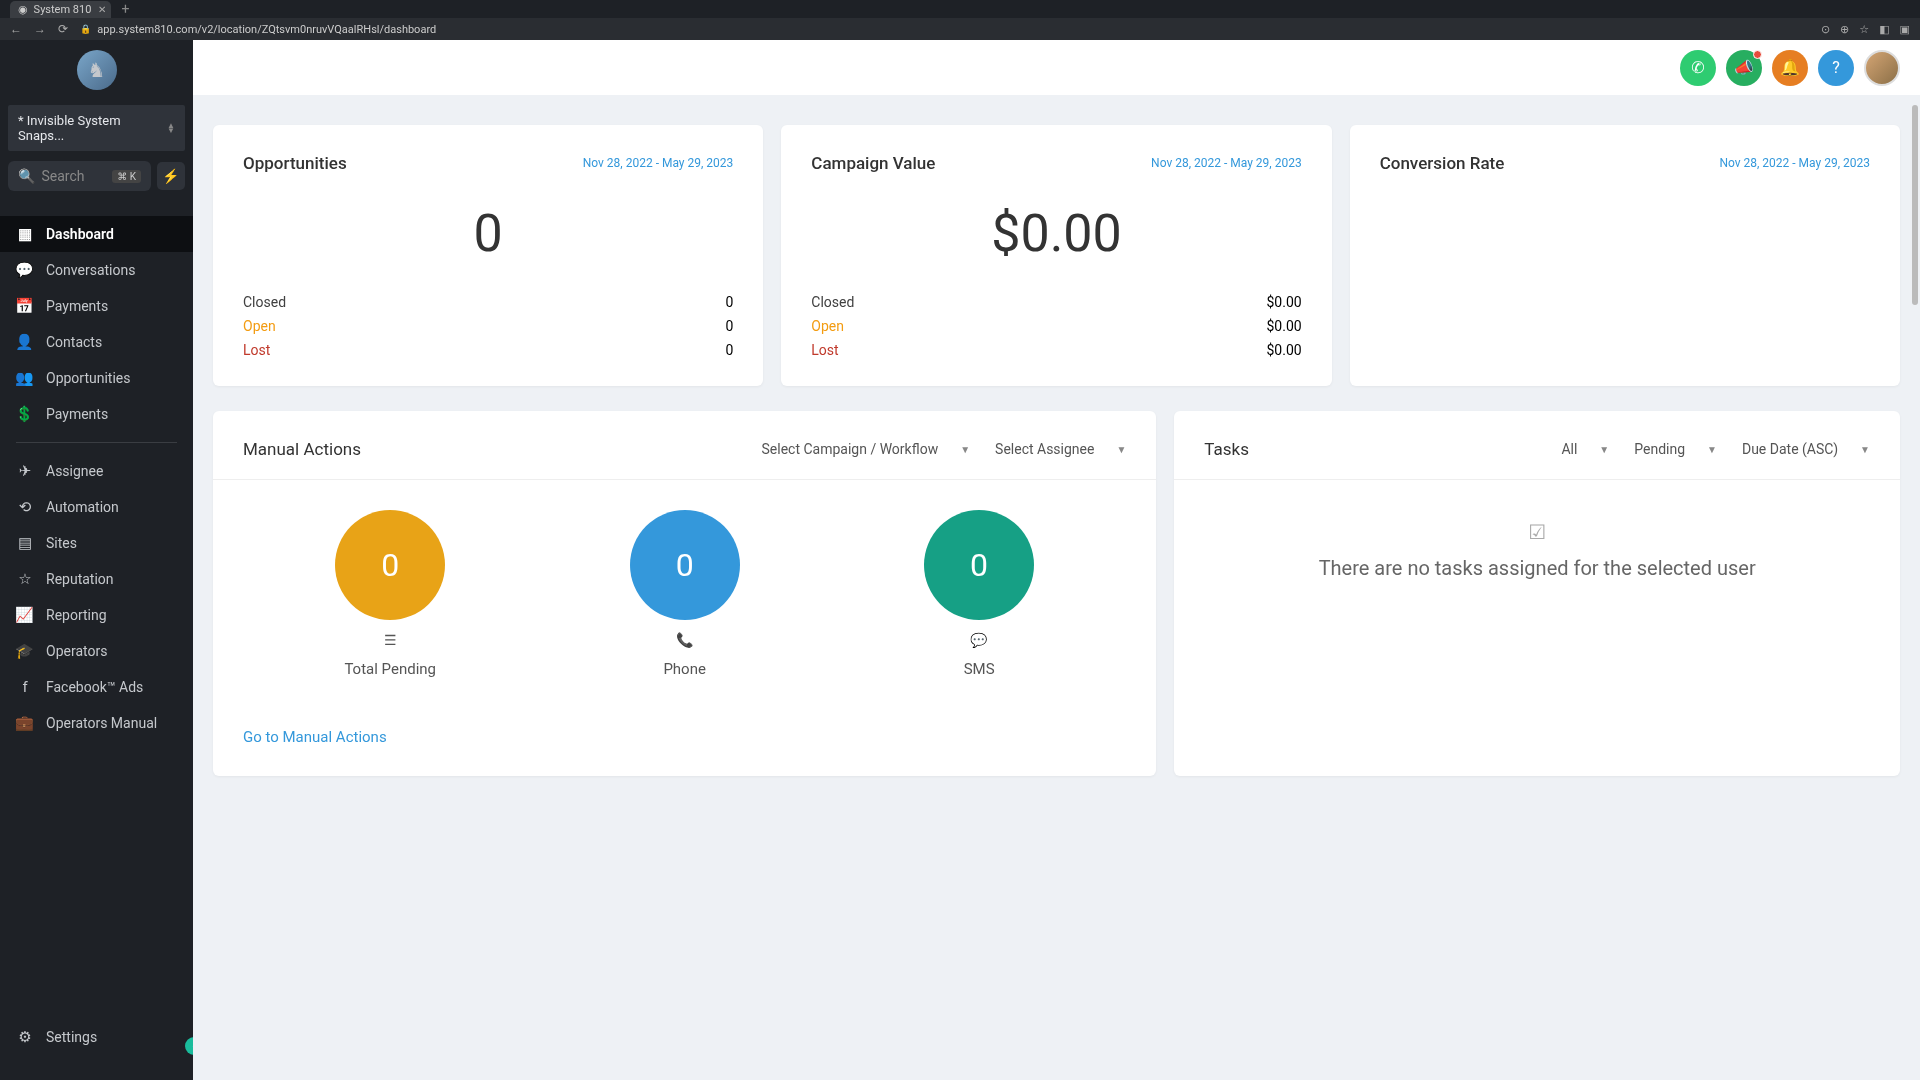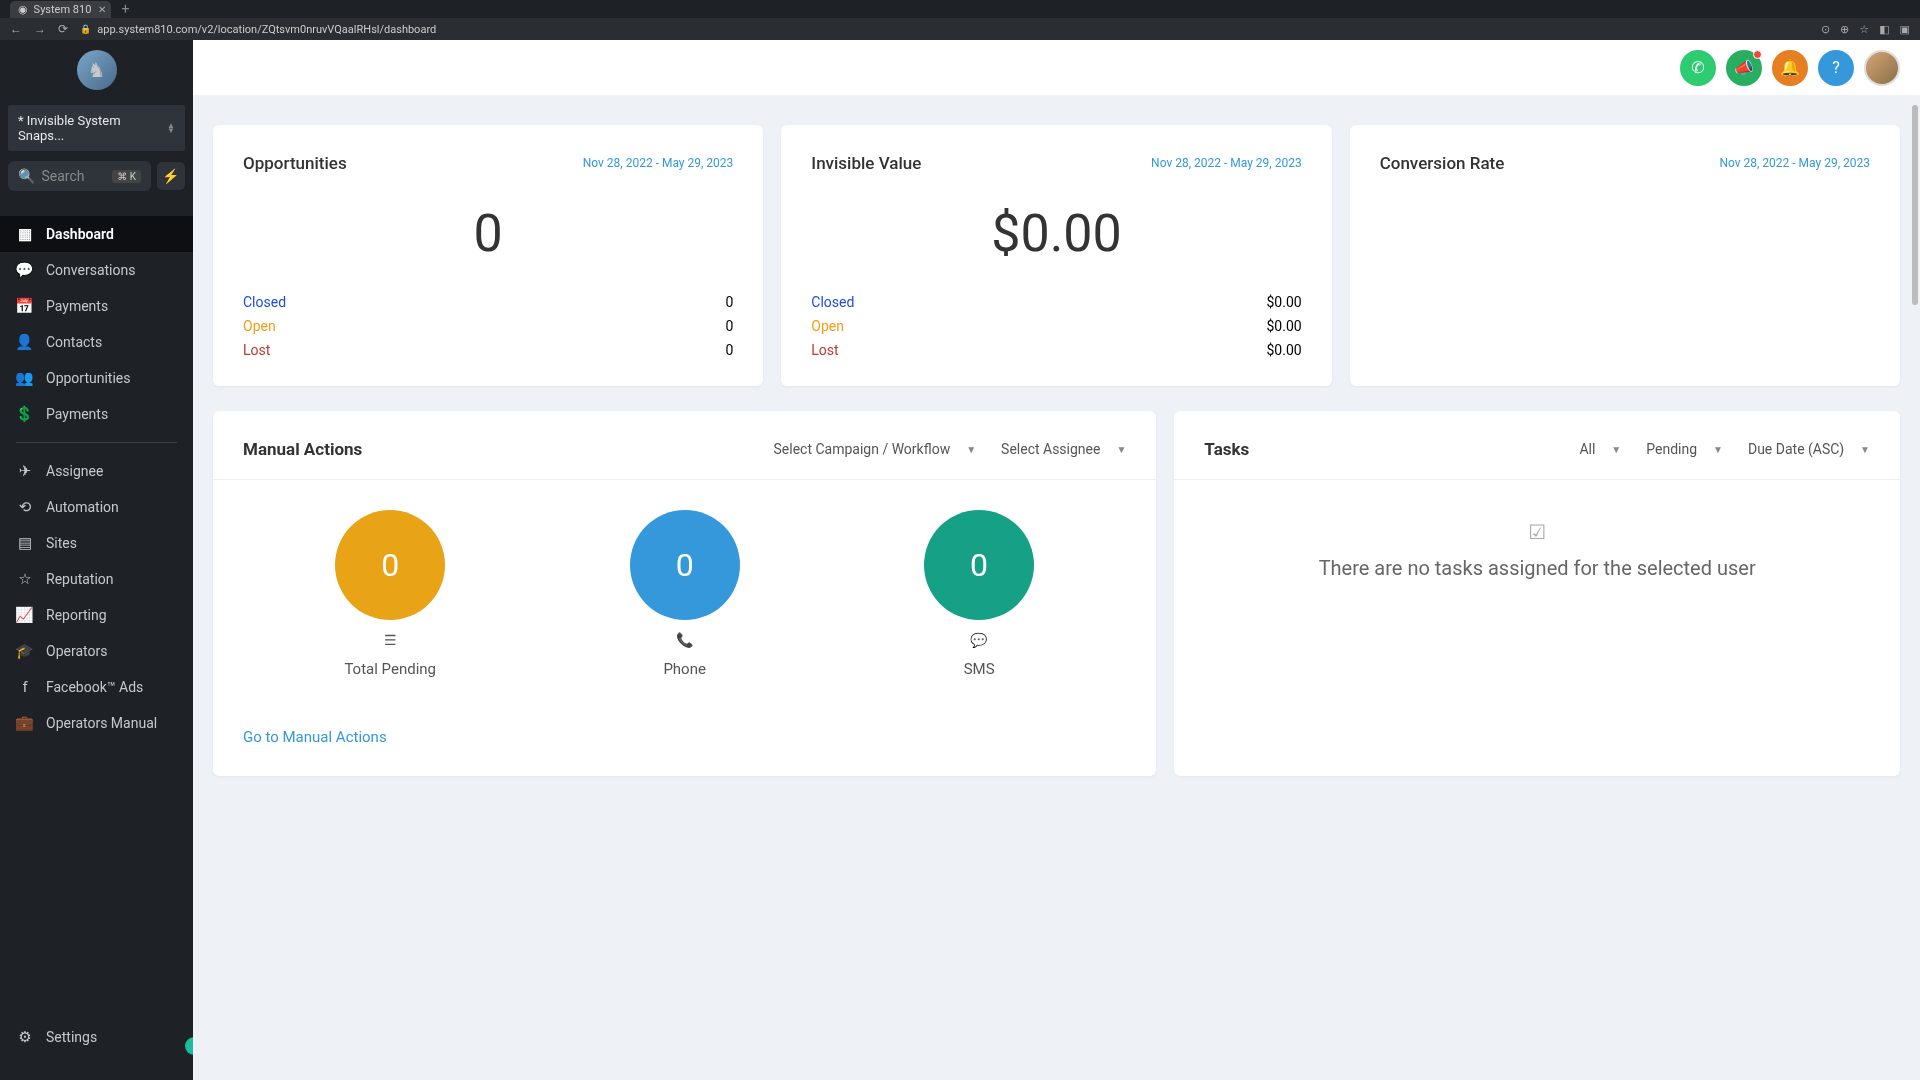--- a/index.html
+++ b/index.html
@@ -42,28 +42,28 @@
 .avatar{width:36px;height:36px;border-radius:50%;background:linear-gradient(135deg,#d4a574,#8b6f47);border:2px solid #ddd}
 .content{flex:1;padding:30px 20px;overflow:auto}
 .cards-row{display:flex;gap:18px;margin-bottom:25px}
 .stat-card{background:#fff;border-radius:6px;padding:28px 30px;flex:1;box-shadow:0 1px 3px rgba(0,0,0,0.05)}
 .stat-header{display:flex;justify-content:space-between;align-items:center;margin-bottom:30px}
 .stat-title{font-size:17px;color:#333;font-weight:500}
 .stat-date{font-size:12px;color:#3498db}
 .stat-value{font-size:52px;font-weight:400;color:#333;text-align:center;margin-bottom:30px}
 .stat-rows{display:flex;flex-direction:column;gap:8px}
 .stat-row{display:flex;justify-content:space-between;font-size:14px}
-.lbl-closed{color:#1d4ed8}
+.lbl-closed{color:#404040}
 .lbl-open{color:#f39c12}
 .lbl-lost{color:#c0392b}
 .panels-row{display:flex;gap:18px}
 .panel{background:#fff;border-radius:6px;box-shadow:0 1px 3px rgba(0,0,0,0.05);flex:1}
 .panel-header{padding:28px 30px 20px;display:flex;align-items:center;border-bottom:1px solid #eee}
-.panel-title{font-size:17px;color:#333;font-weight:700;flex:1}
-.dropdown{display:flex;align-items:center;gap:16px;color:#555;font-size:14px;margin-left:25px;cursor:pointer}
+.panel-title{font-size:17px;color:#333;font-weight:400;flex:1}
+.dropdown{display:flex;align-items:center;gap:22px;color:#555;font-size:14px;margin-left:25px;cursor:pointer}
 .dd-chev{font-size:10px;color:#888}
 .manual-body{padding:30px;display:flex;flex-direction:column}
 .circles-row{display:flex;justify-content:space-around;margin-bottom:40px}
 .circle-item{display:flex;flex-direction:column;align-items:center;gap:12px}
 .circle{width:110px;height:110px;border-radius:50%;display:flex;align-items:center;justify-content:center;color:#fff;font-size:32px;font-weight:400}
 .c-yellow{background:#e8a317}
 .c-blue{background:#3498db}
 .c-green{background:#16a085}
 .circle-icon{color:#555;font-size:14px}
 .circle-label{color:#555;font-size:15px}
@@ -235,21 +235,21 @@
               </div>
             <div class="stat-row">
                 <span class="lbl-lost">Lost</span>
                 <span>0</span>
               </div>
           </div>
         </div>
 
         <div class="stat-card">
           <div class="stat-header">
-            <span class="stat-title">Invisible Value</span>
+            <span class="stat-title">Campaign Value</span>
             <span class="stat-date">Nov 28, 2022 - May 29, 2023</span>
           </div>
           <div class="stat-value">$0.00</div>
           <div class="stat-rows">
             <div class="stat-row">
                 <span class="lbl-closed">Closed</span>
                 <span>$0.00</span>
               </div>
             <div class="stat-row">
                 <span class="lbl-open">Open</span>

